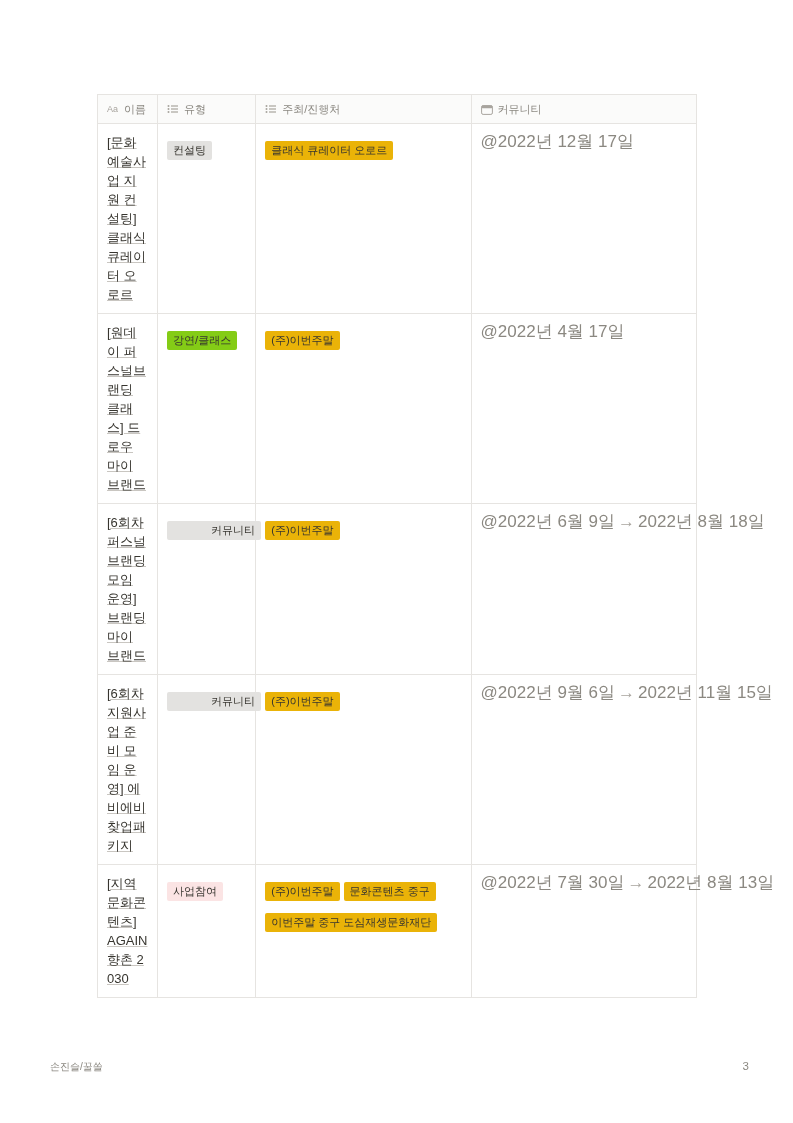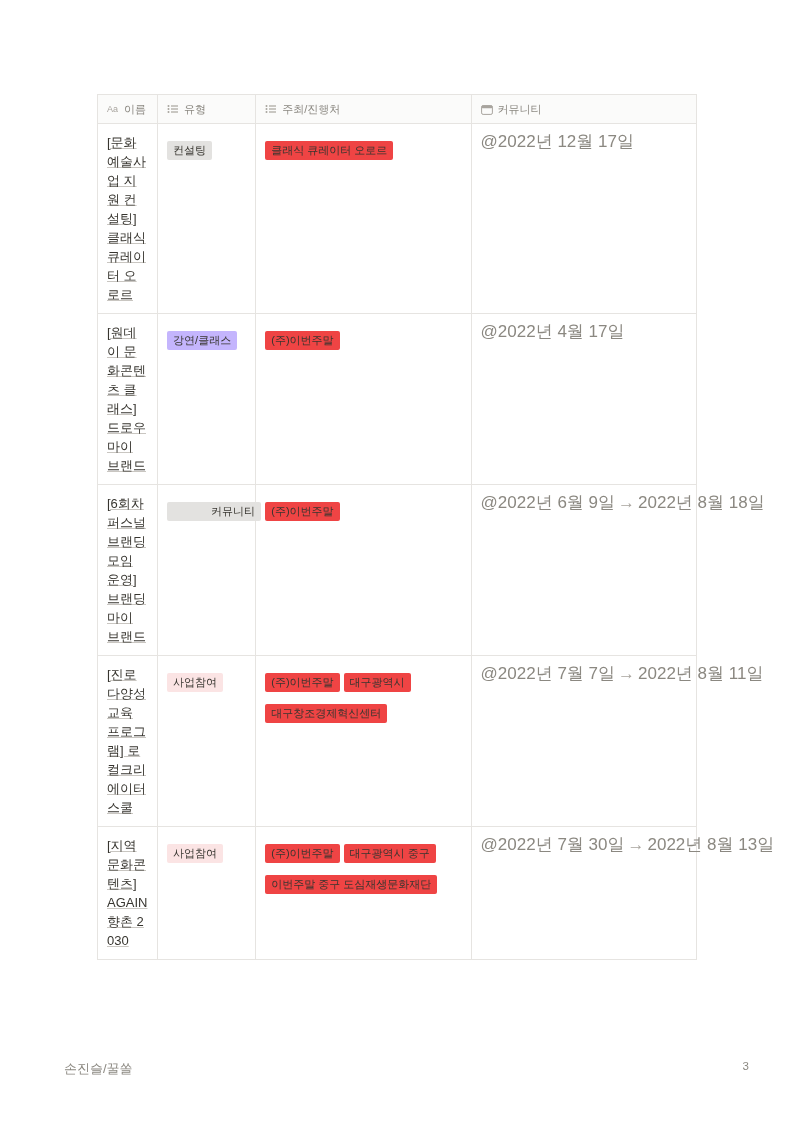--- a/index.html
+++ b/index.html
@@ -84,41 +84,41 @@
   .tag {
     display: inline-block;
     border-radius: 2px;
     padding: 2px 6px;
     font-size: 11px;
     line-height: 15px;
     margin: 8px 4px 4px 0;
     white-space: nowrap;
   }
   .tag-consulting { background: #e3e2e0; color: #37352f; }
-  .tag-lecture    { background: #c4b5fd; color: #37352f; }
+  .tag-lecture    { background: #84cc16; color: #37352f; }
   .tag-community  { background: #e3e2e0; color: #37352f; padding-left: 44px; }
   .tag-join       { background: #fbe4e4; color: #37352f; }
-  .tag-host       { background: #ef4444; color: #37352f; }
+  .tag-host       { background: #eab308; color: #37352f; }
 
   .date-cell {
     color: #8b8881;
     font-size: 17px;
     line-height: 17px;
     padding-top: 11px;
     white-space: nowrap;
   }
   .arrow { color: #a8a49e; padding: 0 3px; }
 
   .mid { vertical-align: middle; }
 
   .footer-left {
     position: absolute;
-    left: 64px;
+    left: 50px;
     top: 1060px;
-    font-size: 13px;
+    font-size: 10px;
     color: #8b8881;
   }
   .footer-right {
     position: absolute;
     right: 44px;
     top: 1060px;
     font-size: 11.5px;
     color: #8b8881;
   }
 </style>
@@ -202,21 +202,21 @@
           <td class="mid">
             <span class="tag tag-host">클래식 큐레이터 오로르</span>
           </td>
           <td class="mid date-cell">
             <span>@2022년 12월 17일</span>
           </td>
         </tr>
 
         <tr>
           <td class="title-cell">
-            <a href="#">[원데이 문화콘텐츠 클래스] 드로우 마이 브랜드</a>
+            <a href="#">[원데이 퍼스널브랜딩 클래스] 드로우 마이 브랜드</a>
           </td>
           <td class="mid">
             <span class="tag tag-lecture">강연/클래스</span>
           </td>
           <td class="mid">
             <span class="tag tag-host">(주)이번주말</span>
           </td>
           <td class="mid date-cell">
             <span>@2022년 4월 17일</span>
           </td>
@@ -230,46 +230,46 @@
             <span class="tag tag-community">커뮤니티</span>
           </td>
           <td class="mid">
             <span class="tag tag-host">(주)이번주말</span>
           </td>
           <td class="mid date-cell">
             <span>@2022년 6월 9일</span><span class="arrow">→</span><span>2022년 8월 18일</span>
           </td>
         </tr>
 
-
-
-        <tr>
-          <td class="title-cell">
-            <a href="#">[진로다양성 교육 프로그램] 로컬크리에이터 스쿨</a>
+        <tr>
+          <td class="title-cell">
+            <a href="#">[6회차 지원사업 준비 모임 운영] 에비에비찾업패키지</a>
+          </td>
+          <td class="mid">
+            <span class="tag tag-community">커뮤니티</span>
+          </td>
+          <td class="mid">
+            <span class="tag tag-host">(주)이번주말</span>
+          </td>
+          <td class="mid date-cell">
+            <span>@2022년 9월 6일</span><span class="arrow">→</span><span>2022년 11월 15일</span>
+          </td>
+        </tr>
+
+
+
+        <tr>
+          <td class="title-cell">
+            <a href="#">[지역 문화콘텐츠] AGAIN 향촌 2030</a>
           </td>
           <td class="mid">
             <span class="tag tag-join">사업참여</span>
           </td>
           <td class="mid">
-            <span class="tag tag-host">(주)이번주말</span><span class="tag tag-host">대구광역시</span><span class="tag tag-host">대구창조경제혁신센터</span>
-          </td>
-          <td class="mid date-cell">
-            <span>@2022년 7월 7일</span><span class="arrow">→</span><span>2022년 8월 11일</span>
-          </td>
-        </tr>
-
-        <tr>
-          <td class="title-cell">
-            <a href="#">[지역 문화콘텐츠] AGAIN 향촌 2030</a>
-          </td>
-          <td class="mid">
-            <span class="tag tag-join">사업참여</span>
-          </td>
-          <td class="mid">
-            <span class="tag tag-host">(주)이번주말</span><span class="tag tag-host">대구광역시 중구</span><span class="tag tag-host">이번주말 중구 도심재생문화재단</span>
+            <span class="tag tag-host">(주)이번주말</span><span class="tag tag-host">문화콘텐츠 중구</span><span class="tag tag-host">이번주말 중구 도심재생문화재단</span>
           </td>
           <td class="mid date-cell">
             <span>@2022년 7월 30일</span><span class="arrow">→</span><span>2022년 8월 13일</span>
           </td>
         </tr>
 
       </tbody>
     </table>
   </div>
 

